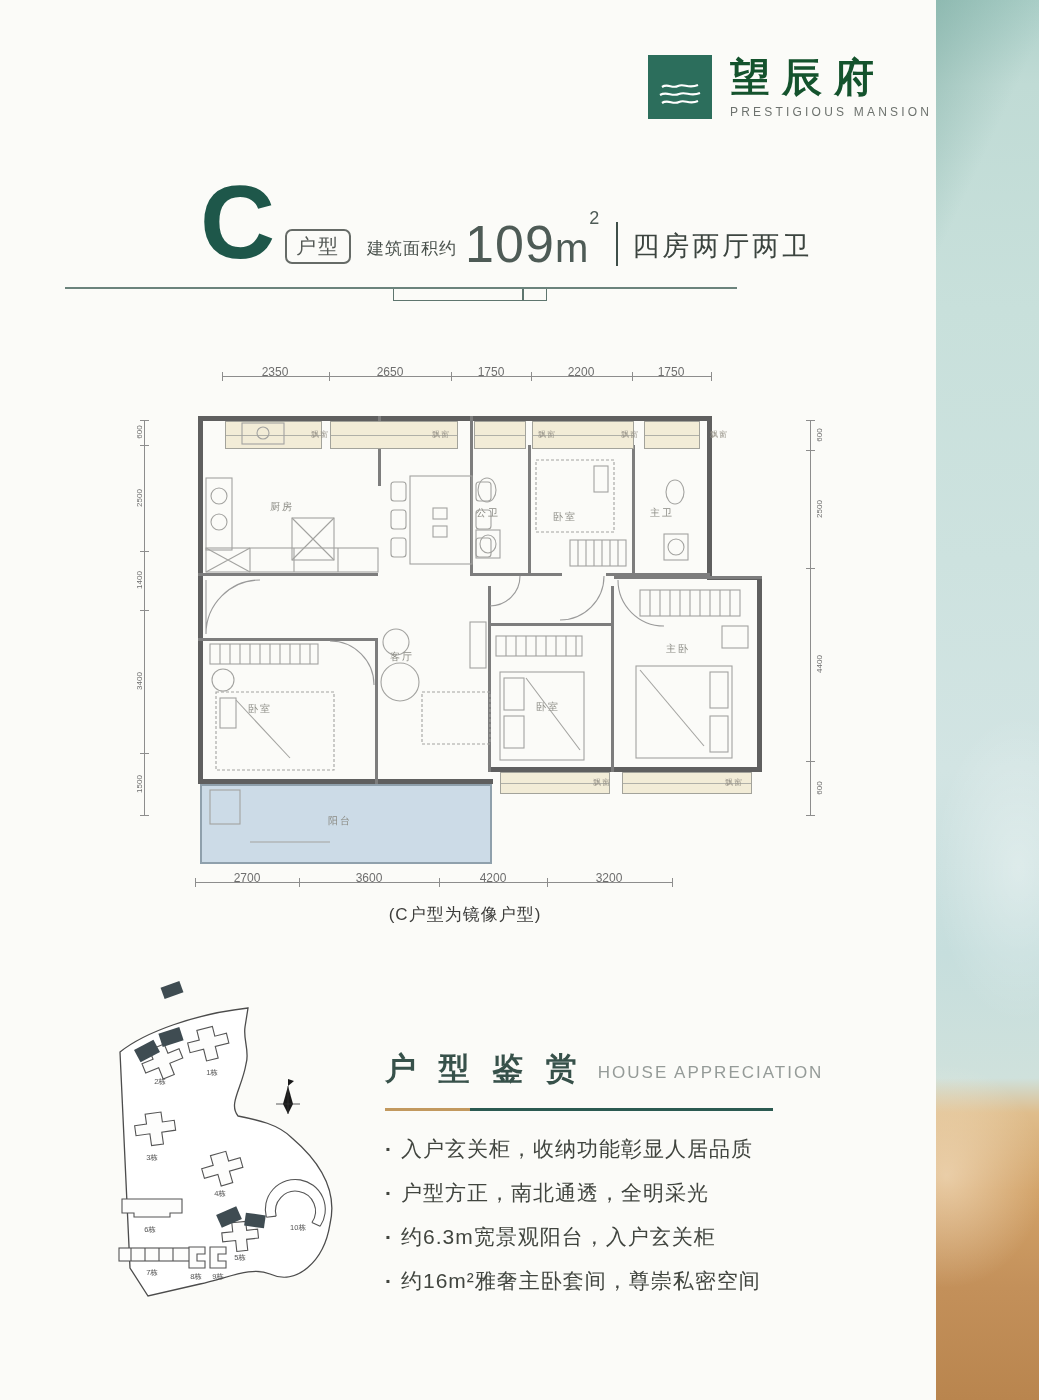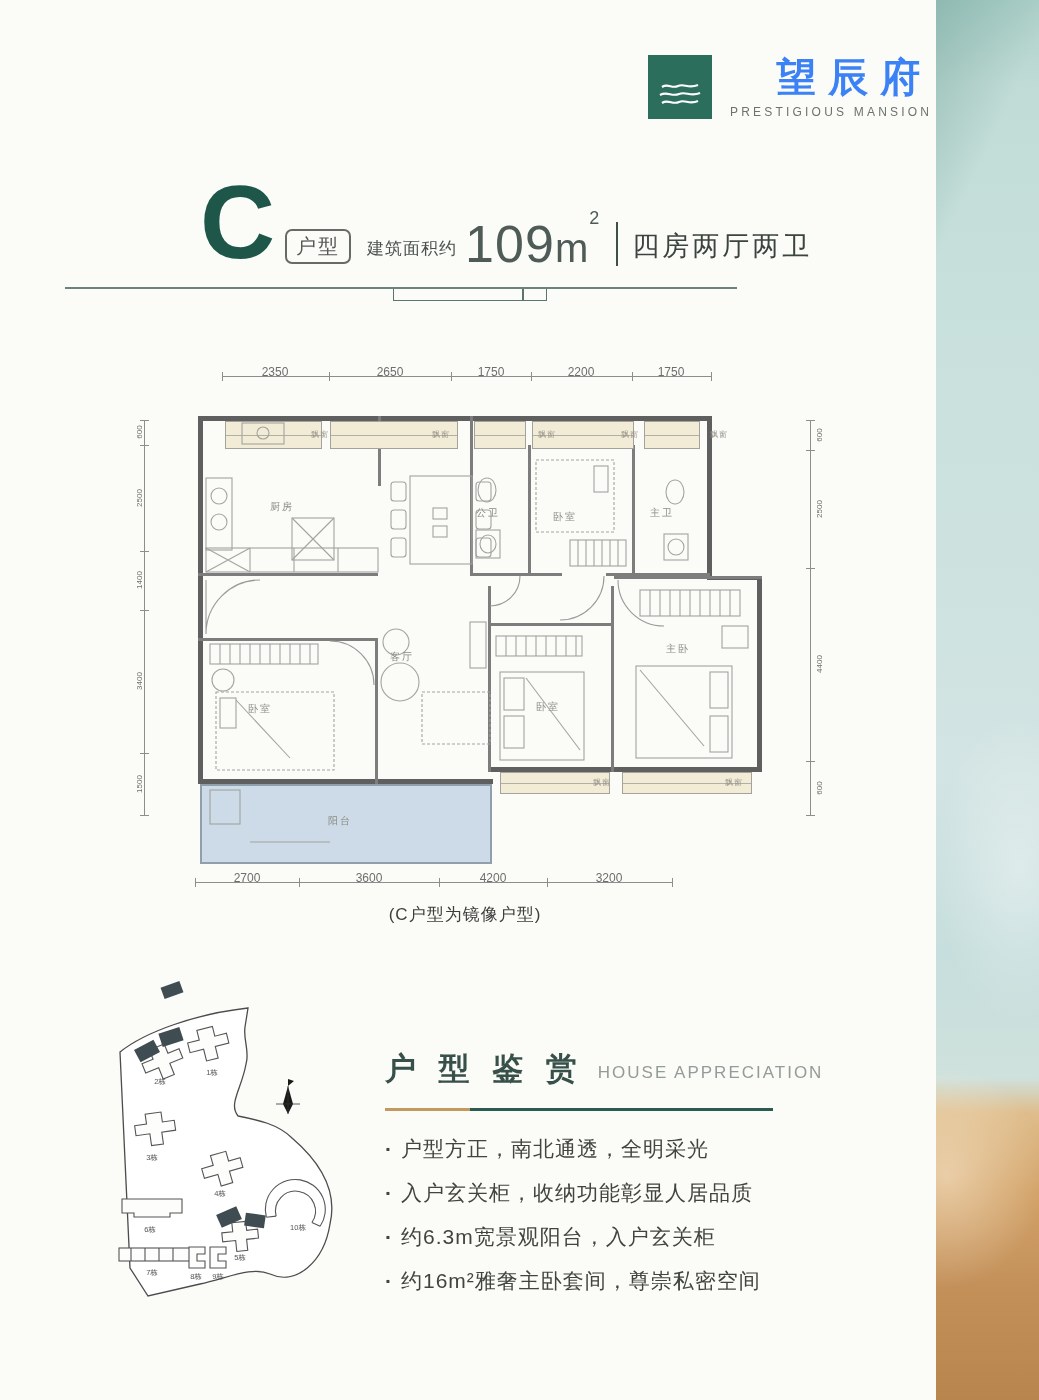--- a/index.html
+++ b/index.html
@@ -20,21 +20,21 @@
     background:
       linear-gradient(115deg,rgba(116,166,156,.55) 0%,rgba(116,166,156,0) 16%),
       radial-gradient(120px 220px at 80% 62%,rgba(255,255,255,.35),rgba(255,255,255,0) 70%),
       radial-gradient(140px 160px at 10% 84%,rgba(255,244,224,.5),rgba(255,244,224,0) 70%);
   }
   
   .logo{position:absolute;left:648px;top:55px;display:flex;align-items:flex-start;}
   .logo-mark{width:64px;height:64px;background:#2c6e5c;display:flex;align-items:flex-end;justify-content:center;}
   .logo-mark svg{margin-bottom:8px;}
   .logo-text{margin-left:18px;}
-  .logo-cn{font-size:40px;font-weight:600;letter-spacing:12px;color:#3b82f6;line-height:44px;text-align:right;}
+  .logo-cn{font-size:40px;font-weight:600;letter-spacing:12px;color:#14532d;line-height:44px;}
   .logo-en{font-size:12px;letter-spacing:3.2px;color:#6d726e;margin-top:6px;}
   
   .title-row{position:absolute;left:200px;top:168px;display:flex;align-items:flex-end;height:100px;}
   .title-letter{font-size:104px;line-height:92px;font-weight:bold;color:#1e574a;letter-spacing:0;}
   .title-tag{border:2px solid #666b67;border-radius:7px;color:#555a56;font-size:20px;
     padding:2px 9px;margin:0 0 4px 10px;letter-spacing:2px;}
   .title-arealabel{font-size:17px;color:#49514c;margin:0 0 8px 16px;letter-spacing:1px;}
   .title-num{font-size:52px;font-weight:300;color:#4e5b56;margin:0 0 0 8px;line-height:44px;letter-spacing:1px;}
   .title-unit{font-size:40px;font-weight:300;color:#4e5b56;line-height:40px;}
   .title-sup{font-size:18px;color:#4e5b56;vertical-align:top;position:relative;top:-26px;font-weight:300;}
@@ -372,18 +372,18 @@
 <div class="appr">
   <div class="appr-head">
     <div class="appr-cn">户 型 鉴 赏</div>
     <div class="appr-en">HOUSE APPRECIATION</div>
   </div>
   <div class="appr-rule">
     <div class="gold"></div>
     <div class="teal"></div>
   </div>
   <div class="appr-list">
+    <div class="appr-item">入户玄关柜，收纳功能彰显人居品质</div>
     <div class="appr-item">户型方正，南北通透，全明采光</div>
-    <div class="appr-item">入户玄关柜，收纳功能彰显人居品质</div>
     <div class="appr-item">约6.3m宽景观阳台，入户玄关柜</div>
     <div class="appr-item">约16m²雅奢主卧套间，尊崇私密空间</div>
   </div>
 </div>
 
 </body></html>

